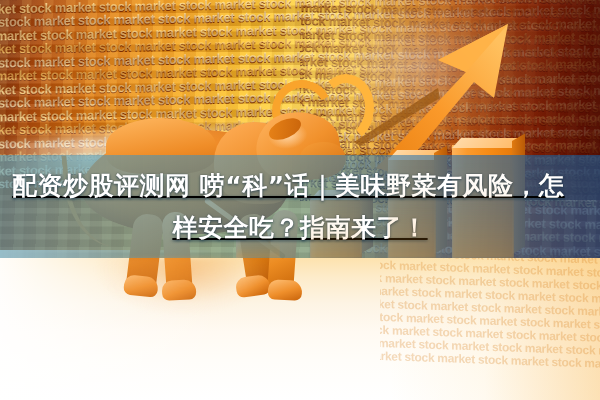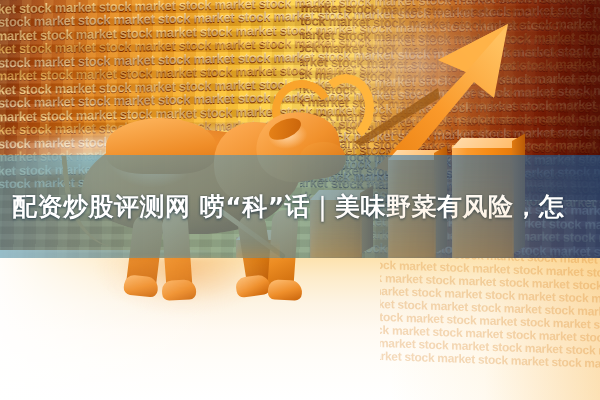--- a/index.html
+++ b/index.html
@@ -212,21 +212,21 @@
       rgba(86,150,170,.62) 0%,
       rgba(70,140,165,.55) 22%,
       rgba(60,130,160,.52) 48%,
       rgba(46,105,150,.60) 74%,
       rgba(34,82,136,.68) 100%);
     backdrop-filter:saturate(.7) brightness(1.05);
   }
   .title-wrap{
     position:absolute;left:0;top:155px;width:600px;height:103px;
     display:flex;flex-direction:column;justify-content:center;align-items:center;
-    padding:0 6px;box-sizing:border-box;
+    padding:0 6px;box-sizing:border-box;text-decoration:underline;
   }
   .tl{
     font-family:"DejaVu Sans","Liberation Sans",sans-serif;
     font-weight:700;font-size:25px;line-height:42px;color:#ffffff;
     letter-spacing:.5px;white-space:nowrap;
     text-shadow:0 1px 3px rgba(20,50,70,.75), 0 0 1px rgba(0,0,0,.5);
   }
   .tl.l1{align-self:flex-start;margin-left:6px;}
   .tl.l2{align-self:center;}
 </style>
@@ -369,20 +369,21 @@
     <div class="b-horn-r"></div>
     <div class="b-head"></div>
     <div class="b-ear"></div>
     <div class="b-muzzle"></div>
     <div class="b-stick"></div>
   </div>
 
   <div class="band"></div>
   <div class="title-wrap">
     <div class="tl l1">配资炒股评测网 唠“科”话｜美味野菜有风险，怎</div>
+    <div class="tl l2">样安全吃？指南来了！</div>
   </div>
 
 <div class="refl" style="left: 236px; width: 44px; height: 26px; background: linear-gradient(rgb(248, 154, 34), rgba(248, 154, 34, 0));"></div>
     <div class="refl" style="left: 310px; width: 52px; height: 76px; background: linear-gradient(rgb(248, 154, 34), rgba(248, 154, 34, 0));"></div>
     <div class="refl" style="left: 388px; width: 48px; height: 126px; background: linear-gradient(rgb(248, 154, 34), rgba(248, 154, 34, 0));"></div>
     <div class="refl" style="left: 452px; width: 62px; height: 141px; background: linear-gradient(rgb(248, 154, 34), rgba(248, 154, 34, 0));"></div>
     <div style="position: absolute; left: 72px; top: 258px; width: 230px; height: 118px; background: radial-gradient(110px 58px at 48% 10%, rgba(240, 150, 60, 0.42), rgba(250, 200, 150, 0.12) 58%, rgba(255, 255, 255, 0) 80%); filter: blur(2px);"></div>
   </div>
 
 </body></html>

